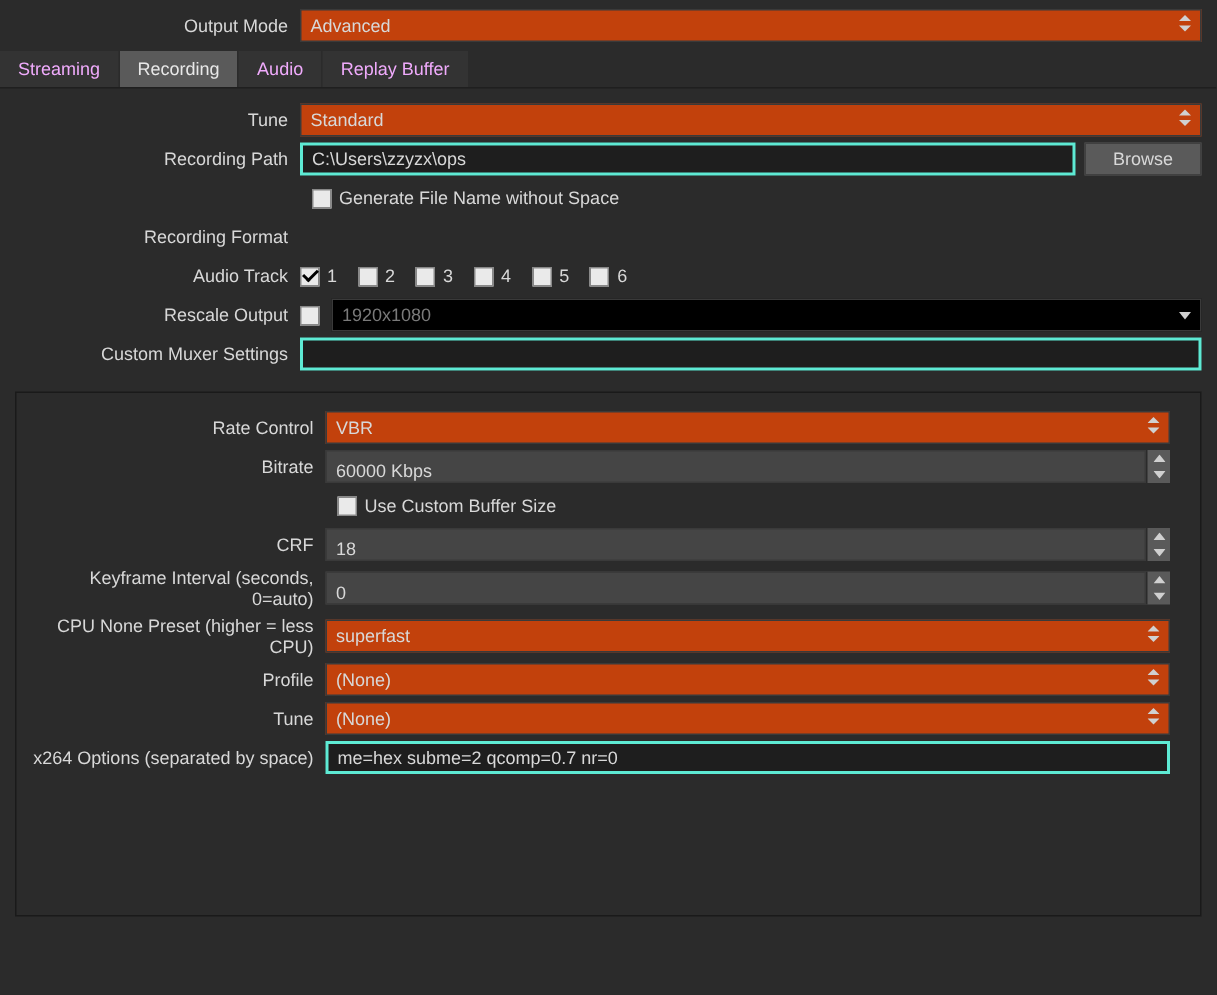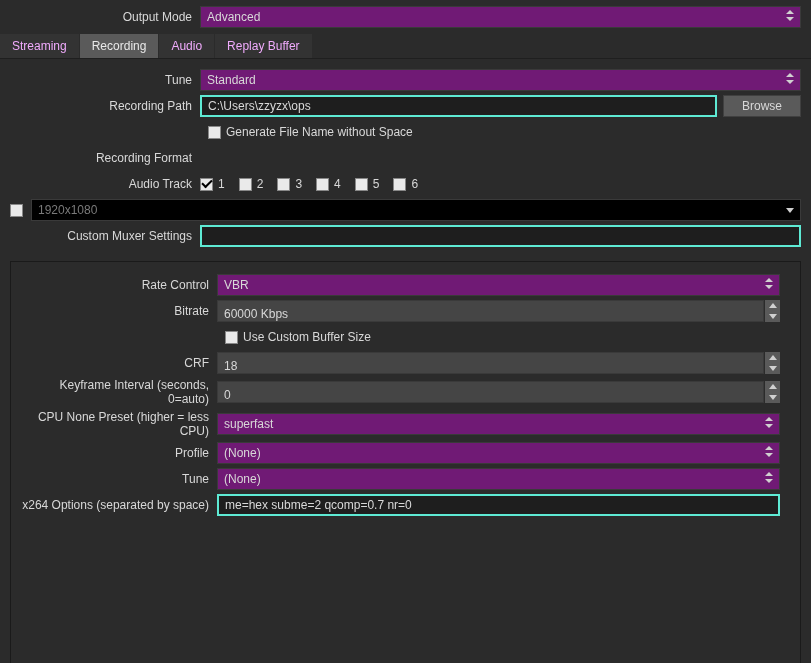--- a/index.html
+++ b/index.html
@@ -22,21 +22,21 @@
     width: 190px;
     text-align: right;
     padding-right: 8px;
     color: #d8d8d8;
     flex-shrink: 0;
   }
   .panel-body .label { width: 200px; }
   .select {
     flex: 1;
     height: 22px;
-    background: #701a75;
+    background: #c2410c;
     border: 1px solid #3a3a3a;
     color: #d8d8d8;
     display: flex;
     align-items: center;
     padding: 0 6px;
     position: relative;
   }
   .select.disabled { color: #7a7a7a; background: #000000; }
   .spin-btn {
     width: 16px;
@@ -112,21 +112,21 @@
     margin-right: 1px;
   }
   .tab.active {
     background: #5a5a5a;
     color: #e8e8e8;
   }
   .inner-panel {
     border: 1px solid #1a1a1a;
     margin: 14px 10px 10px 10px;
     padding: 12px 20px 10px 6px;
-    height: 403px;
+    height: 350px;
     background: #2b2b2b;
   }
   .top-section { padding: 6px 10px 0 10px; }
   .tab-content { padding: 10px 10px 0 10px; }
   .track-row { display: flex; align-items: center; }
   .fill-offset { margin-left: 198px; }
   .panel-body .fill-offset { margin-left: 208px; }
   .spin-wrap { display: flex; flex: 1; }
   .spin-body {
     flex: 1;
@@ -235,20 +235,21 @@
         </span>
       <span class="cbwrap">
           <span class="checkbox"></span>
           <span>6</span>
         </span>
     </div>
   </div>
 
 
   <div class="row">
+    <div class="label">Rescale Output</div>
     <span class="checkbox" style="margin-right:8px"></span>
     <div class="select disabled">
       <span style="flex:1">1920x1080</span>
       <span><svg width="8" height="6">
             <use href="#down"></use>
           </svg></span>
     </div>
   </div>
 
   <div class="row">

